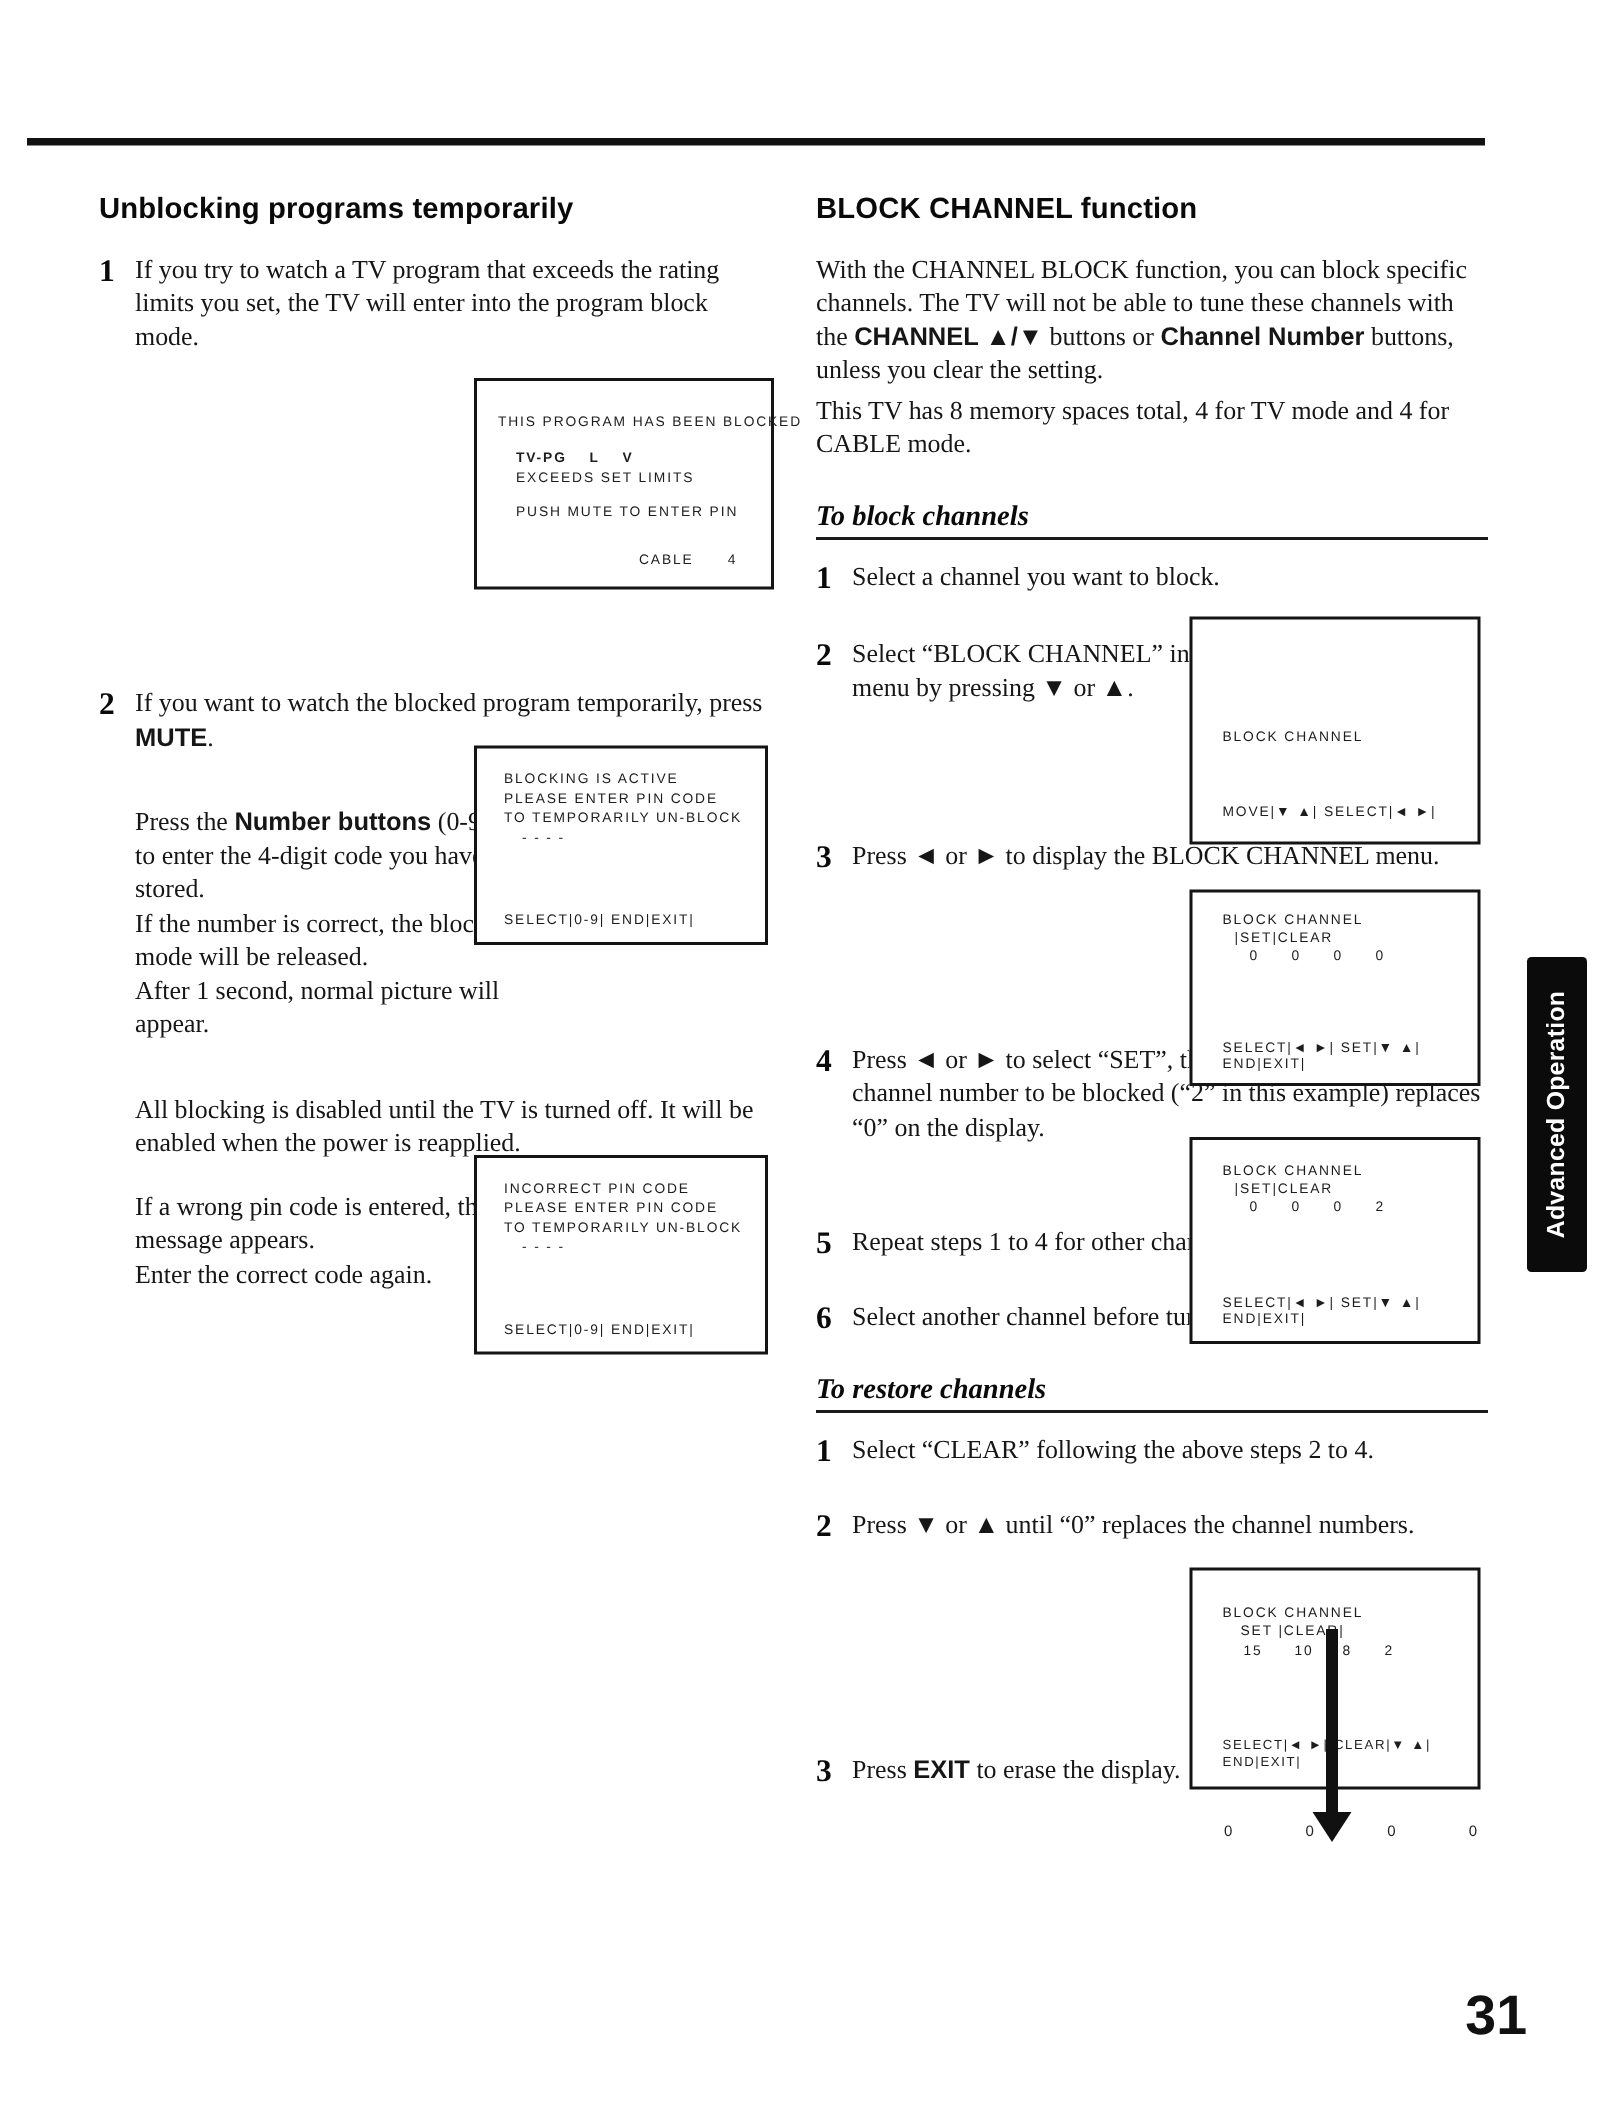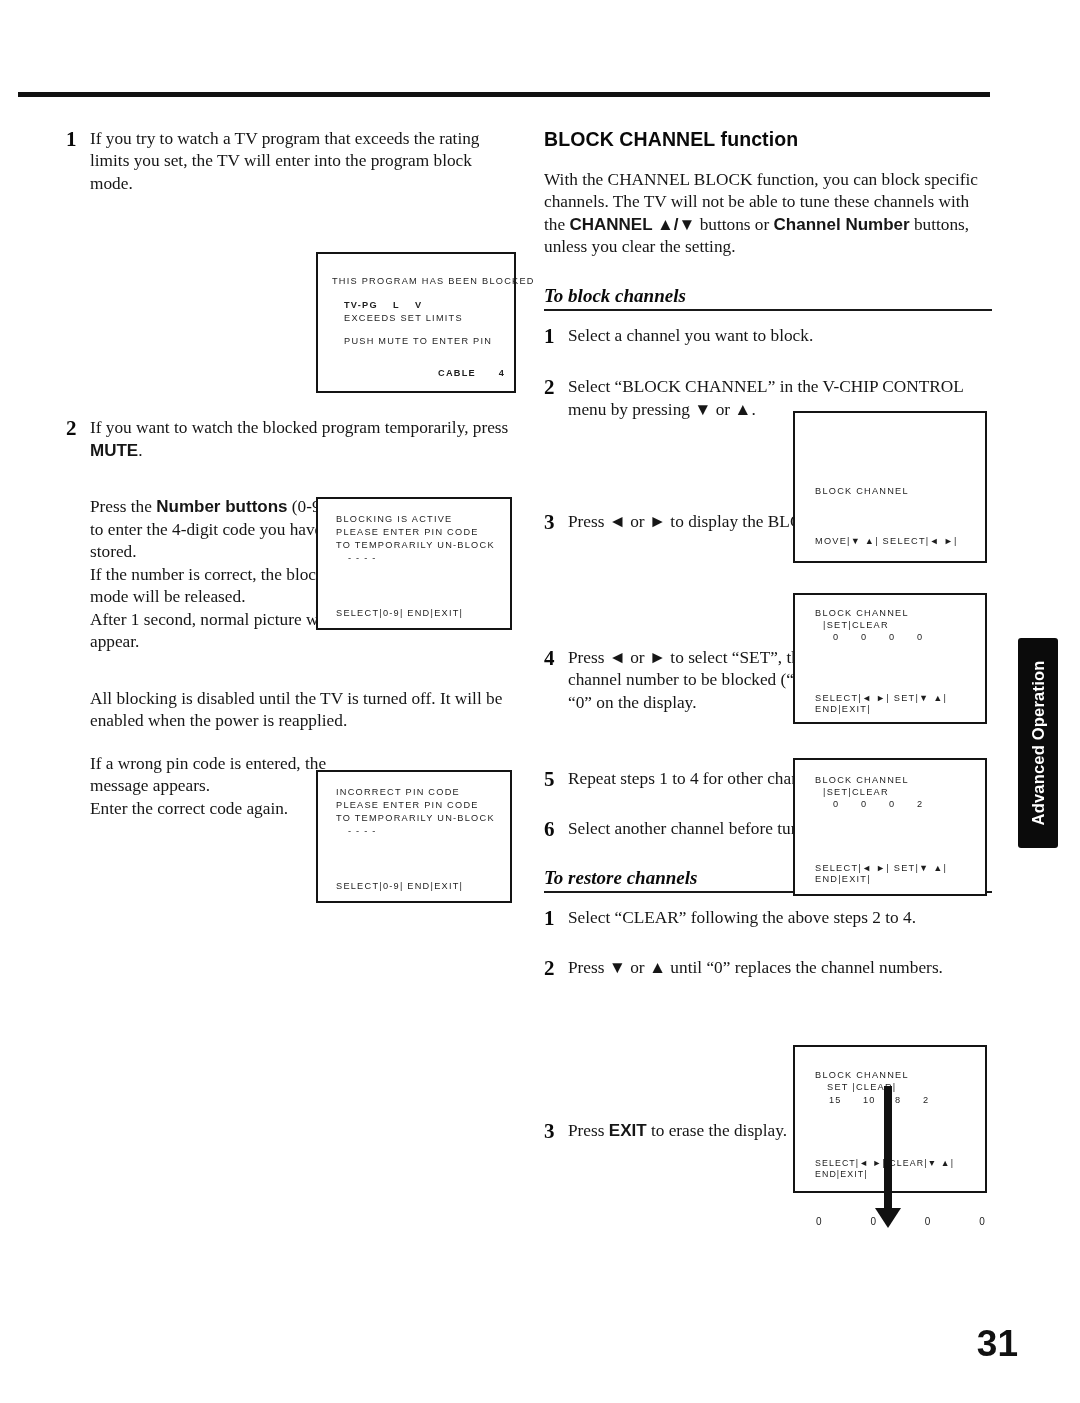--- a/index.html
+++ b/index.html
@@ -190,20 +190,21 @@
 </style>
 </head>
 <body>
 
 <div class="page">
 
   <div class="top-rule"></div>
 
   <div class="col-left">
 
+    <h2 class="section-head">Unblocking programs temporarily</h2>
 
     <div class="step">
       <div class="step-num">1</div>
       <div class="step-body">
         <p class="step-text">If you try to watch a TV program that exceeds the rating limits you set, the TV will enter into the program block mode.</p>
       </div>
     </div>
 
     <div style="height:210px"></div>
 
@@ -231,20 +232,21 @@
     <p class="body narrow" style="margin-left:24px; white-space:pre-line">If a wrong pin code is entered, the message appears.
 Enter the correct code again.</p>
   </div>
 
   <div class="col-right">
 
     <h2 class="section-head">BLOCK CHANNEL function</h2>
 
     <p class="body"><span>With the CHANNEL BLOCK function, you can block specific channels. The TV will not be able to tune these channels with the </span><span class="bold">CHANNEL ▲/▼</span><span> buttons or </span><span class="bold">Channel Number</span><span> buttons, unless you clear the setting.</span></p>
 
+    <p class="body" style="margin-top:-10px">This TV has 8 memory spaces total, 4 for TV mode and 4 for CABLE mode.</p>
 
     <h3 class="sub-head">To block channels</h3>
     <div class="sub-rule"></div>
 
     <div class="step">
       <div class="step-num">1</div>
       <div class="step-body">
           <p class="step-text">Select a channel you want to block.</p>
         </div>
     </div>
@@ -321,21 +323,21 @@
         <p class="step-text"><span>Press </span><span class="bold">EXIT</span><span> to erase the display.</span></p>
       </div>
     </div>
   </div>
 
   <div class="tv-box" style="left:316px; top:252px; width:200px; height:141px;">
     <div class="osd" style="left:14px; top:21px;text-align:center;">THIS PROGRAM HAS BEEN BLOCKED</div>
     <div class="osd" style="left:26px; top:45px;font-weight:bold;">TV-PG    L    V</div>
     <div class="osd" style="left:26px; top:58px;">EXCEEDS SET LIMITS</div>
     <div class="osd" style="left:26px; top:81px;">PUSH MUTE TO ENTER PIN</div>
-    <div class="osd" style="left:120px; top:113px;font-weight:bold;">CABLE      4</div>
+    <div class="osd" style="left:108px; top:113px;">CABLE      4</div>
   </div>
 
   <div class="tv-box" style="left:316px; top:497px; width:196px; height:133px;">
     <div class="osd" style="left:18px; top:14px;">BLOCKING IS ACTIVE</div>
     <div class="osd" style="left:18px; top:27px;">PLEASE ENTER PIN CODE</div>
     <div class="osd" style="left:18px; top:40px;">TO TEMPORARILY UN-BLOCK</div>
     <div class="osd" style="left:30px; top:53px;">- - - -</div>
     <div class="osd" style="left:18px; top:108px;">SELECT|0-9| END|EXIT|</div>
   </div>
 

